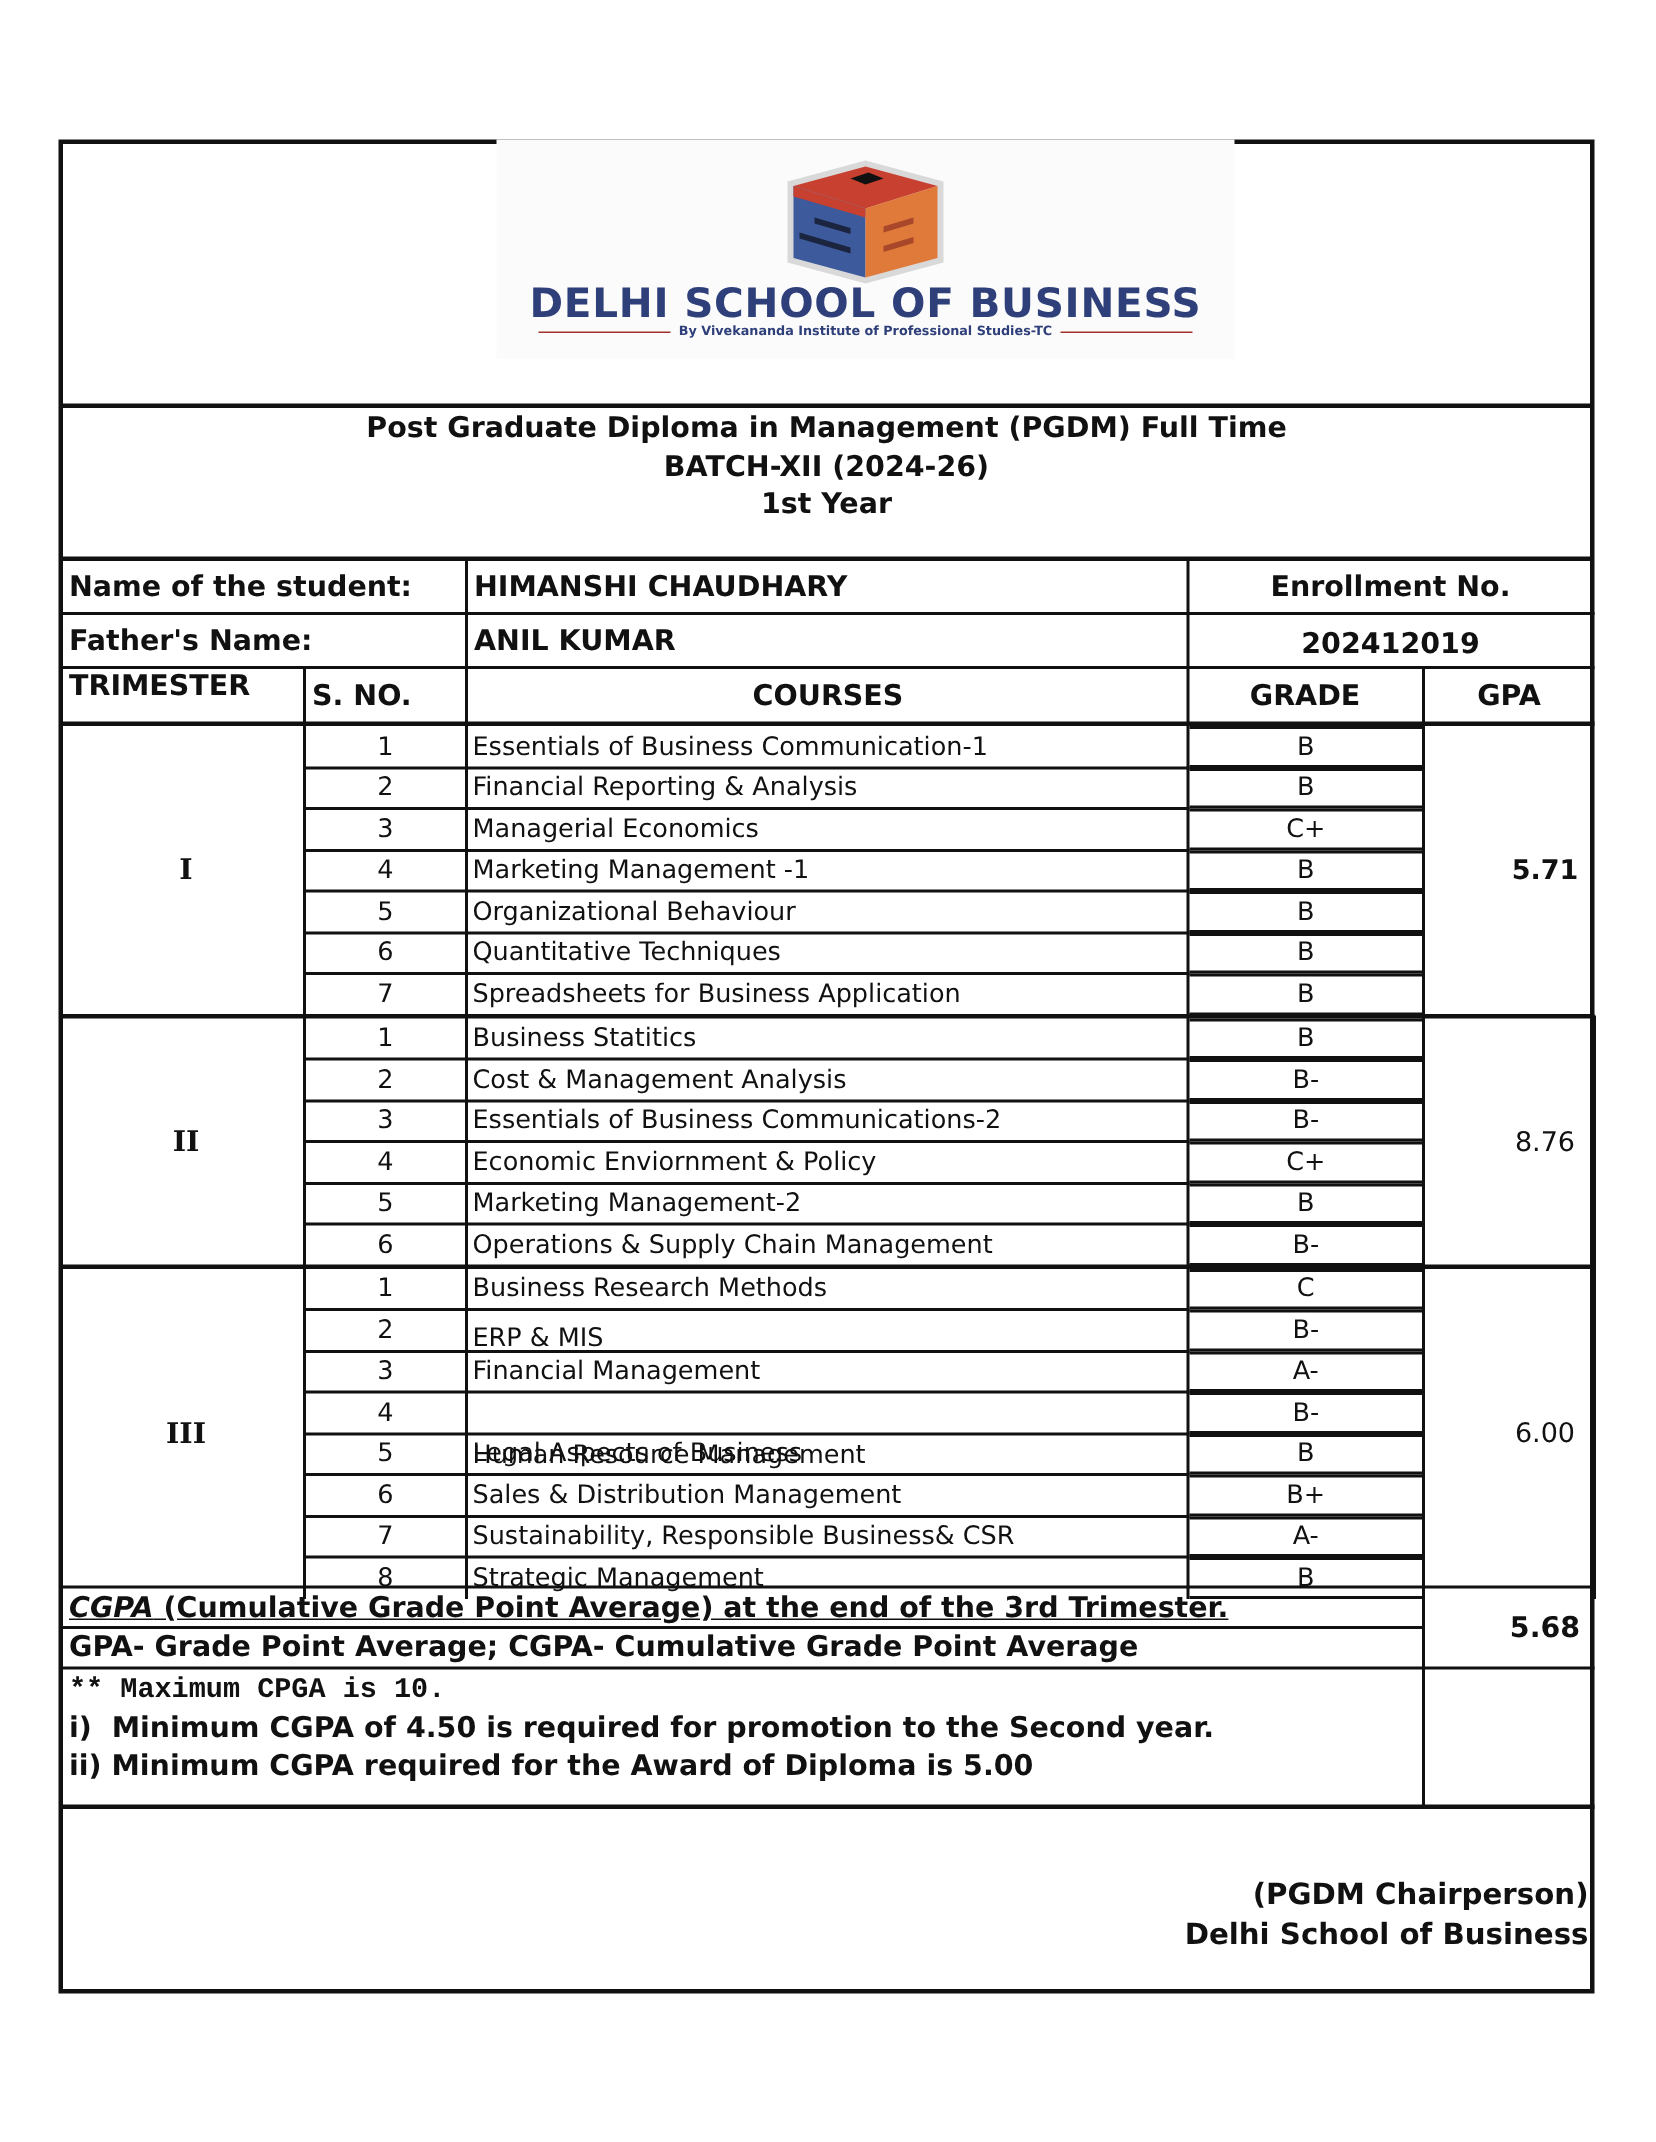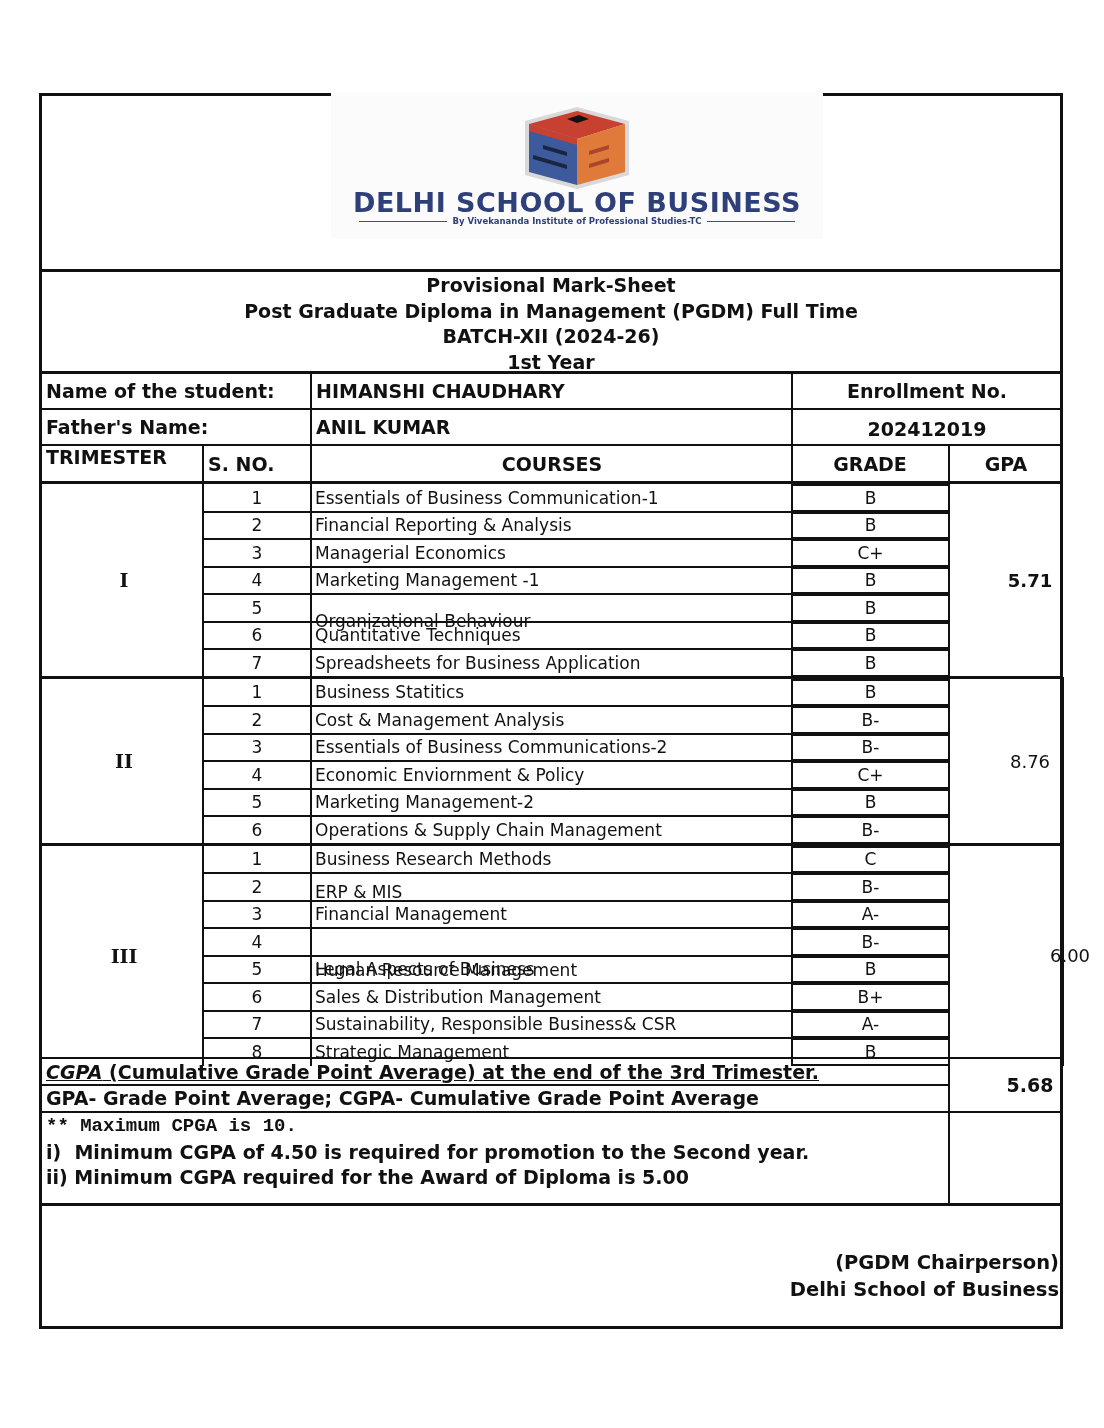--- a/index.html
+++ b/index.html
@@ -49,21 +49,20 @@
     <div class="abs logo-sub">
       <span class="rule"></span>
       <span class="txt">By Vivekananda Institute of Professional Studies-TC</span>
       <span class="rule"></span>
     </div>
   </div>
 
   <div class="hline" style="top:173px; width:100%;"></div>
 
   <div class="abs title-block">
-    <div>Provisional Mark-Sheet</div>
     <div>Post Graduate Diploma in Management (PGDM) Full Time</div>
     <div>BATCH-XII (2024-26)</div>
     <div>1st Year</div>
   </div>
 
   <div class="hline" style="top:275px; width:100%;"></div>
 
   <div class="cell lbl" style="left:4px; top:278px; width:262px; height:34px;">Name of the student:</div>
   <div class="cell lbl" style="left:274px; top:278px; width:470px; height:34px;">HIMANSHI CHAUDHARY</div>
   <div class="cell lbl center" style="left:750px; top:278px; width:270px; height:34px;">Enrollment No.</div>
@@ -111,21 +110,21 @@
       </div>
       <div class="hline" style="left: 160px; top: 442px; width: 591px; border-top-width: 2px;"></div>
       <div>
         <div class="cell row-cell center" style="left: 162px; top: 470.5px; width: 106px; height: 27.5px;">4</div>
         <div class="cell row-cell" style="left: 273px; top: 470.5px; width: 476px; height: 27.5px;">Marketing Management -1</div>
         <div class="cell row-cell center grade-box" style="left: 751px; top: 470.5px; width: 157px; height: 27.5px;">B</div>
       </div>
       <div class="hline" style="left: 160px; top: 469.5px; width: 591px; border-top-width: 2px;"></div>
       <div>
         <div class="cell row-cell center" style="left: 162px; top: 498px; width: 106px; height: 27.5px;">5</div>
-        <div class="cell row-cell" style="left: 273px; top: 498px; width: 476px; height: 27.5px; margin-top: 13px;">Organizational Behaviour</div>
+        <div class="cell row-cell" style="left: 273px; top: 498px; width: 476px; height: 27.5px;">Organizational Behaviour</div>
         <div class="cell row-cell center grade-box" style="left: 751px; top: 498px; width: 157px; height: 27.5px;">B</div>
       </div>
       <div class="hline" style="left: 160px; top: 497px; width: 591px; border-top-width: 2px;"></div>
       <div>
         <div class="cell row-cell center" style="left: 162px; top: 525.5px; width: 106px; height: 27.5px;">6</div>
         <div class="cell row-cell" style="left: 273px; top: 525.5px; width: 476px; height: 27.5px;">Quantitative Techniques</div>
         <div class="cell row-cell center grade-box" style="left: 751px; top: 525.5px; width: 157px; height: 27.5px;">B</div>
       </div>
       <div class="hline" style="left: 160px; top: 524.5px; width: 591px; border-top-width: 2px;"></div>
       <div>
@@ -172,21 +171,21 @@
       </div>
       <div class="hline" style="left: 160px; top: 691.5px; width: 591px; border-top-width: 2px;"></div>
       <div>
         <div class="cell row-cell center" style="left: 162px; top: 720px; width: 106px; height: 27.5px;">6</div>
         <div class="cell row-cell" style="left: 273px; top: 720px; width: 476px; height: 27.5px;">Operations &amp; Supply Chain Management</div>
         <div class="cell row-cell center grade-box" style="left: 751px; top: 720px; width: 157px; height: 27.5px;">B-</div>
       </div>
       <div class="hline" style="left: 160px; top: 719px; width: 591px; border-top-width: 2px;"></div>
       <div class="hline" style="left: 0px; top: 746.5px; width: 1021px; border-top-width: 3px;"></div>
       <div class="cell serif-bold center" style="left: 4px; top: 749.5px; width: 156px; height: 220px;">III</div>
-      <div class="cell gpa" style="left: 908px; top: 749.5px; width: 112px; height: 220px; margin-left: 40px;">6.00</div>
+      <div class="cell gpa" style="left: 908px; top: 749.5px; width: 112px; height: 220px;">6.00</div>
       <div class="vline" style="left: 160px; top: 747.5px; height: 222px; border-left-width: 2px;"></div>
       <div class="vline" style="left: 268px; top: 747.5px; height: 222px; border-left-width: 2px;"></div>
       <div class="vline" style="left: 749px; top: 747.5px; height: 222px; border-left-width: 2px;"></div>
       <div class="vline" style="left: 906px; top: 747.5px; height: 222px; border-left-width: 2px;"></div>
       <div class="vline" style="left: 1019px; top: 747.5px; height: 222px; border-left-width: 3px;"></div>
       <div>
         <div class="cell row-cell center" style="left: 162px; top: 749.5px; width: 106px; height: 27.5px;">1</div>
         <div class="cell row-cell" style="left: 273px; top: 749.5px; width: 476px; height: 27.5px;">Business Research  Methods</div>
         <div class="cell row-cell center grade-box" style="left: 751px; top: 749.5px; width: 157px; height: 27.5px;">C</div>
       </div>

